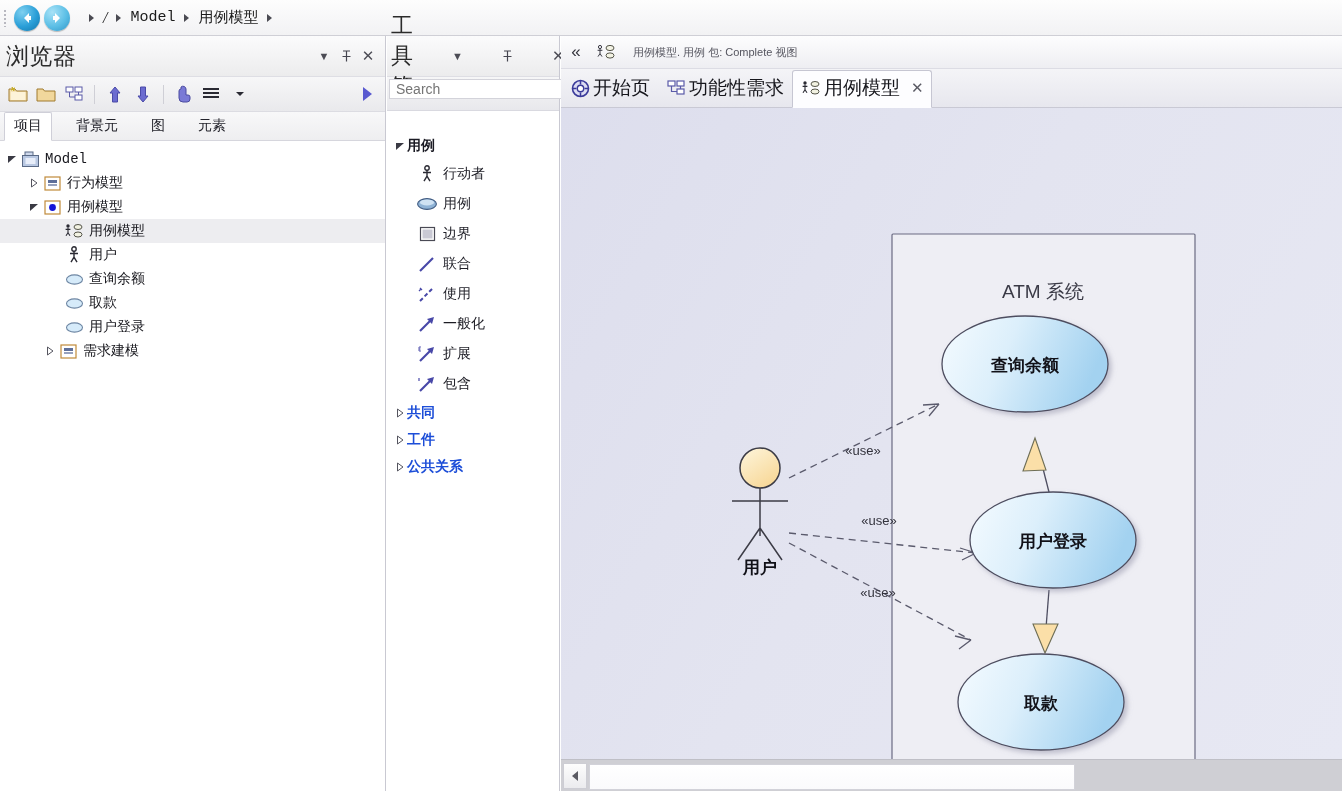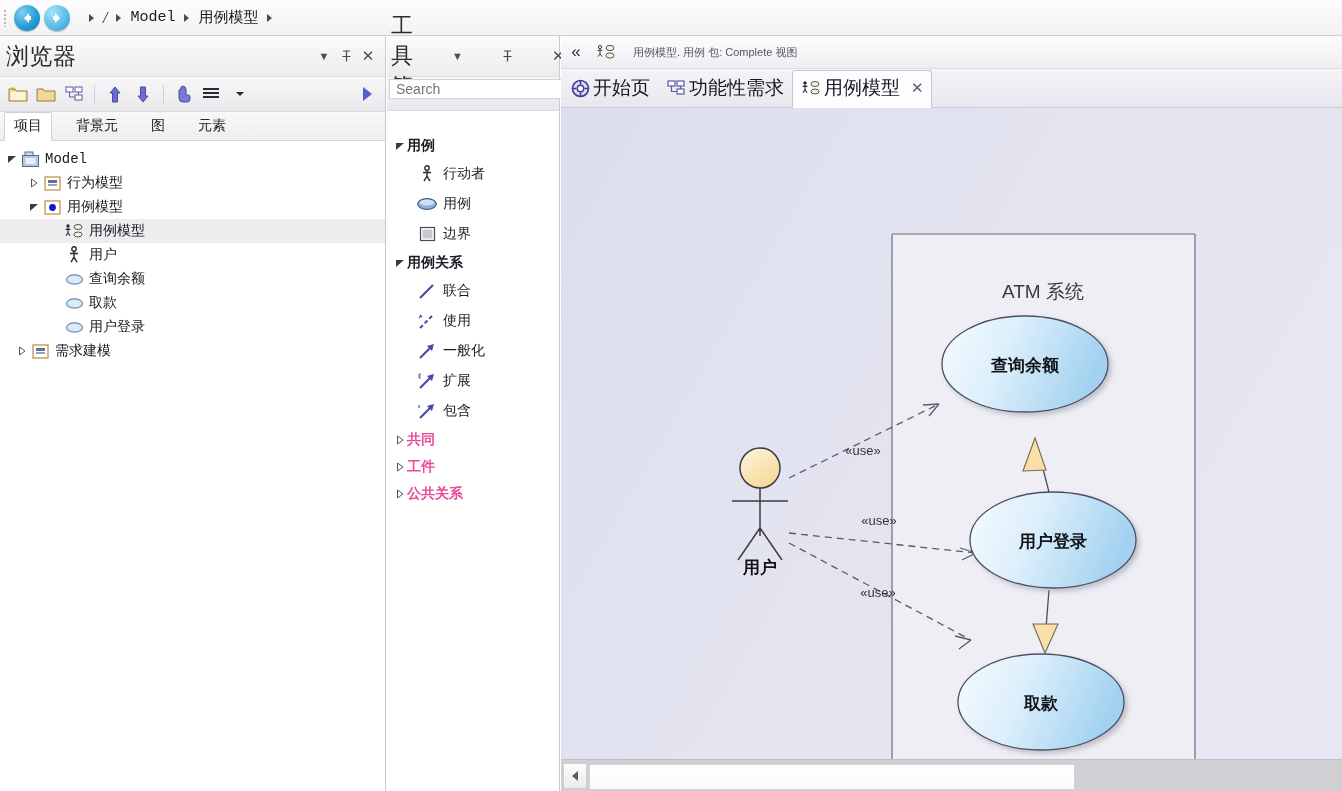--- a/index.html
+++ b/index.html
@@ -69,21 +69,21 @@
     background:linear-gradient(#f6f6f7,#e8e8ec);border-bottom:1px solid #d9d9e0;}
   .searchbox{flex:1;background:#fff;border:1px solid #d3d3da;margin:2px 0 2px 2px;
     display:flex;align-items:center;padding:0 4px;}
   .searchbox input{border:0;outline:0;flex:1;font-size:14px;color:#55555e;
     font-family:"Liberation Sans","DejaVu Sans",sans-serif;background:transparent;}
   .sbtn{width:29px;display:flex;align-items:center;justify-content:center;}
   .tbxbody{padding-top:21px;}
   .grphdr{display:flex;align-items:center;height:27px;padding-left:6px;}
   .grphdr .tw{width:14px;}
   .grphdr span{font-weight:bold;font-size:14px;color:#1b1b24;}
-  .grphdr.dim span{color:#ec4899;}
+  .grphdr.dim span{color:#1d4ed8;}
   .titem{display:flex;align-items:center;height:30px;padding-left:28px;}
   .titem .ic{width:24px;display:flex;align-items:center;justify-content:center;flex:none;margin-right:4px;}
   .titem span{font-size:14px;color:#1c1c24;}
 
   
   .diagwrap{position:absolute;left:561px;top:36px;width:781px;height:755px;background:#f3f3f6;}
   .dtoolbar{height:32px;display:flex;align-items:center;
     background:linear-gradient(#fdfdfe,#eeeef2);border-bottom:1px solid #dcdce4;}
   .collapse{width:30px;display:flex;align-items:center;justify-content:center;
     font-size:17px;color:#33333c;}
@@ -305,21 +305,21 @@
         </div>
         <div class="trow" style="padding-left: 48px;">
           <span class="tw"></span>
           <span class="tico">
             <svg width="19" height="13" viewBox="0 0 19 13">
               <ellipse cx="9.5" cy="6.5" rx="8" ry="4.6" fill="#d6ebfa" stroke="#6d86a3" stroke-width="1.1"></ellipse>
             </svg>
           </span>
           <span class="tlbl">用户登录</span>
         </div>
-        <div class="trow" style="padding-left: 14px;">
+        <div class="trow" style="padding-left: 42px;">
           <span class="tw">
             <svg width="10" height="10" viewBox="0 0 10 10">
               <path d="M2.5 1 L8 5 L2.5 9 Z" fill="none" stroke="#55555f" stroke-width="1"></path>
             </svg>
           </span>
           <span class="tico">
             <svg width="17" height="15" viewBox="0 0 17 15">
               <rect x="1" y="1" width="15" height="13" fill="#fff" stroke="#c08a3a" stroke-width="1.2"></rect>
               <rect x="4" y="4" width="9" height="3" fill="#5e6f9a" stroke="none"></rect>
               <path d="M4 9 h9" stroke="#5e6f9a" stroke-width="1.3"></path>
@@ -393,28 +393,20 @@
           <span>用例</span>
         </div>
         <div class="titem">
           <span class="ic">
             <svg width="17" height="16" viewBox="0 0 17 16">
               <rect x="1.5" y="1.5" width="14" height="13" fill="#fff" stroke="#4a4a55" stroke-width="1.2"></rect>
               <rect x="3.5" y="3.5" width="10" height="9" fill="#c9c9d4" stroke="none"></rect>
             </svg>
           </span>
           <span>边界</span>
-        </div>
-        <div class="grphdr">
-          <span class="tw">
-            <svg width="10" height="10" viewBox="0 0 10 10">
-              <path d="M1 2 L9 2 L1 9 Z" fill="#3a3a44"></path>
-            </svg>
-          </span>
-          <span>用例关系</span>
         </div>
         <div class="titem">
           <span class="ic">
             <svg width="20" height="18" viewBox="0 0 20 18">
               <path d="M3 16 L16 3" stroke="#4848a8" stroke-width="2.2"></path>
             </svg>
           </span>
           <span>联合</span>
         </div>
         <div class="titem">

